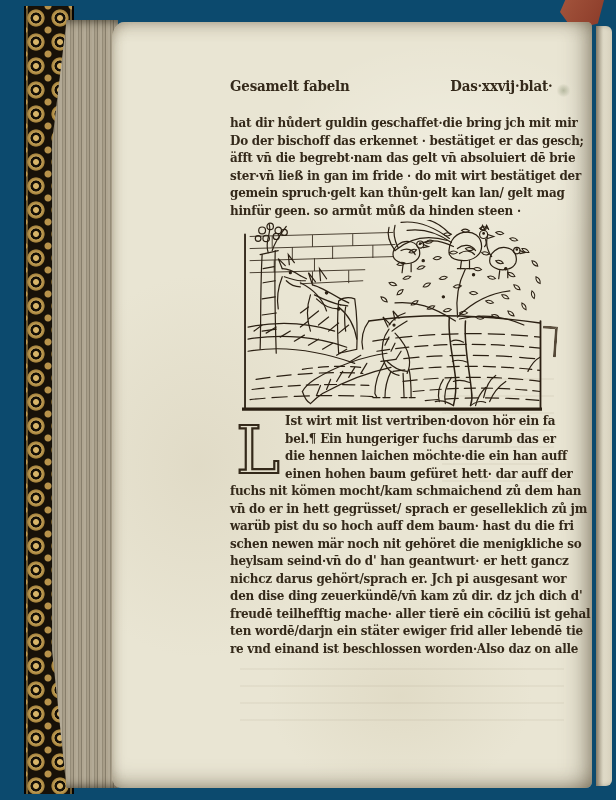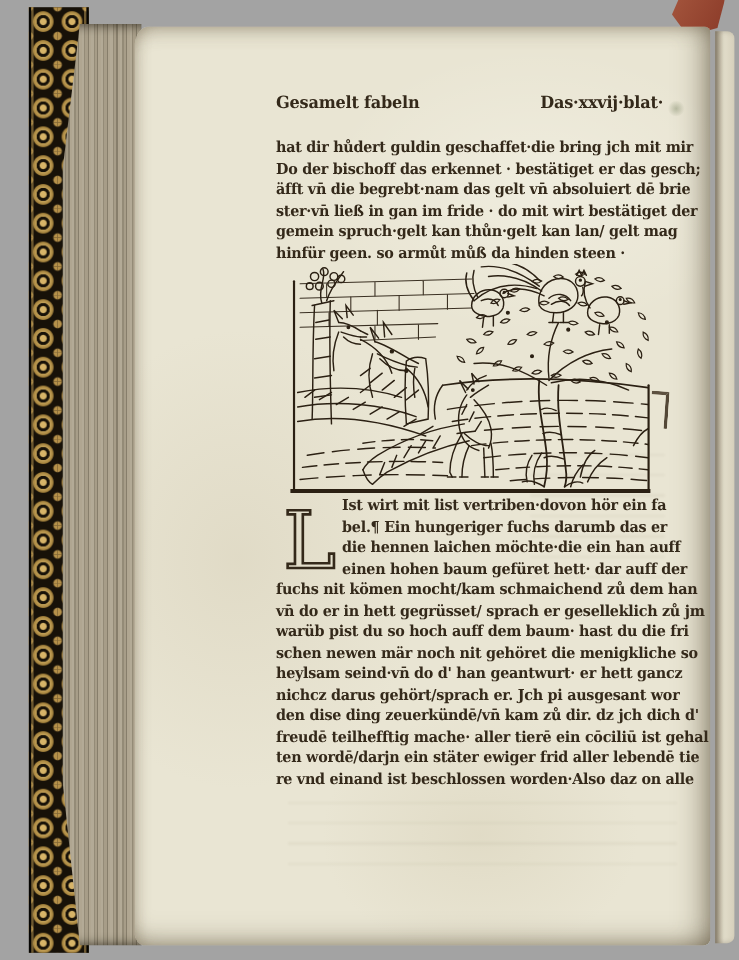--- a/index.html
+++ b/index.html
@@ -1,17 +1,17 @@
 <!DOCTYPE html>
 <html><head>
 <meta charset="utf-8">
 <style>
   html,body{margin:0;padding:0;}
   body{width:616px;height:800px;overflow:hidden;background:#0b0a06;font-family:"Liberation Sans",sans-serif;}
-  .scene{position:relative;width:616px;height:800px;background:#a3a3a3;overflow:hidden;}
+  .scene{position:relative;width:616px;height:800px;background:#0c4a6e;overflow:hidden;}
 
   
   .binding{position:absolute;left:24px;top:6px;width:50px;height:788px;z-index:1;
     background-color:#171108;
     background-image:
       radial-gradient(circle at 12px 12px, #d7b468 2.5px, transparent 3.4px),
       radial-gradient(circle at 12px 12px, transparent 5.2px, #c2a057 5.8px, #a5823c 8.2px, transparent 9px),
       radial-gradient(circle at 0px 0px, #b6914a 3px, transparent 4px),
       radial-gradient(circle at 24px 0px, #b6914a 3px, transparent 4px),
       radial-gradient(circle at 0px 24px, #b6914a 3px, transparent 4px),

